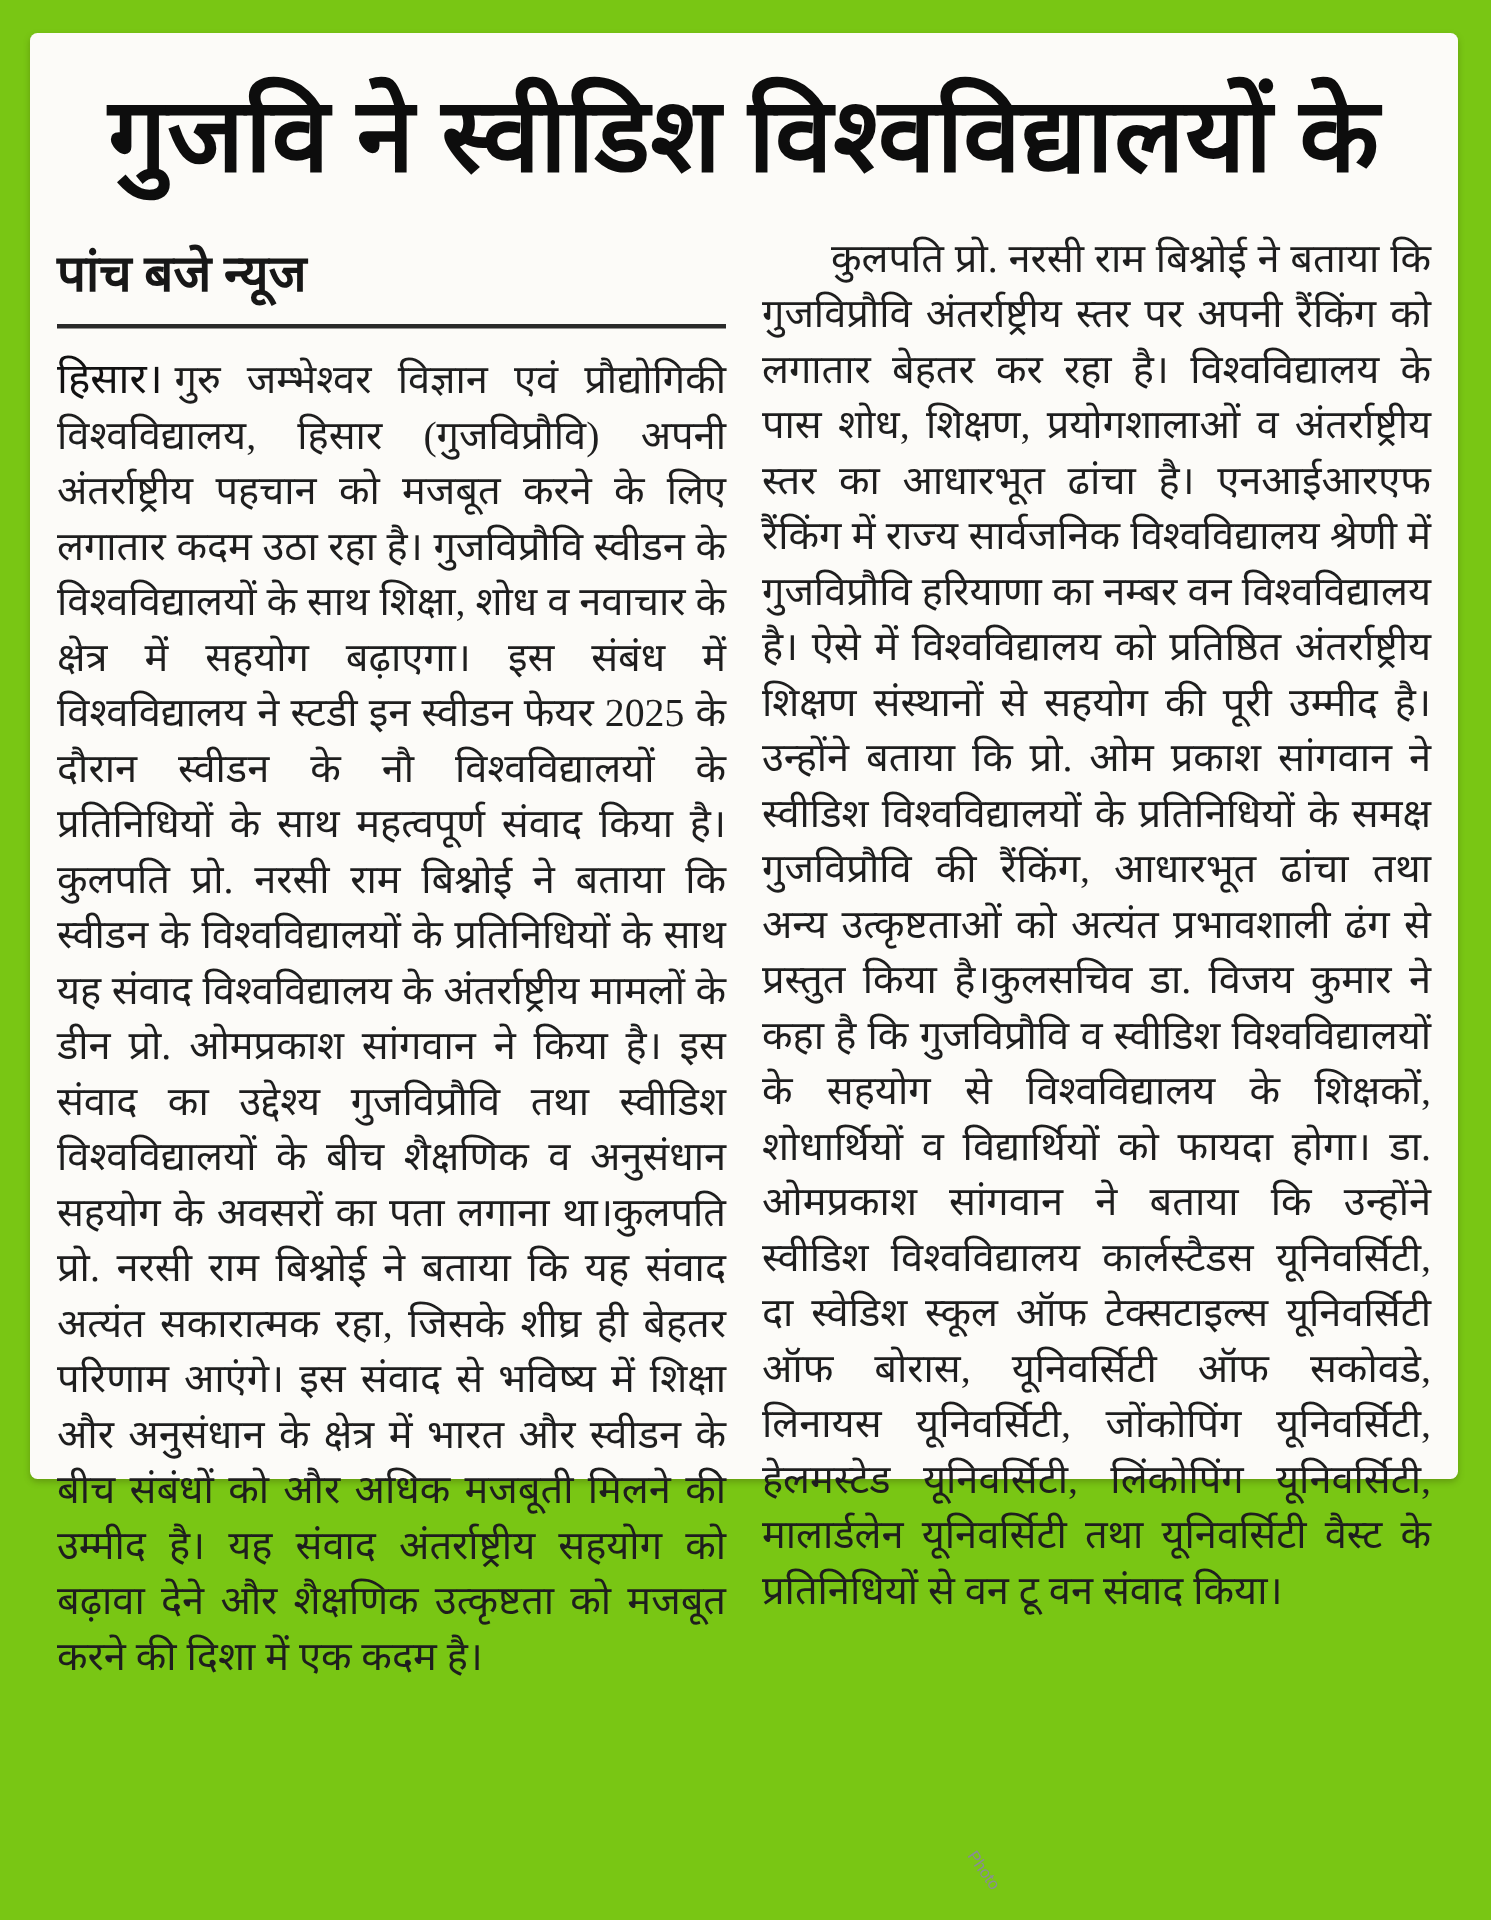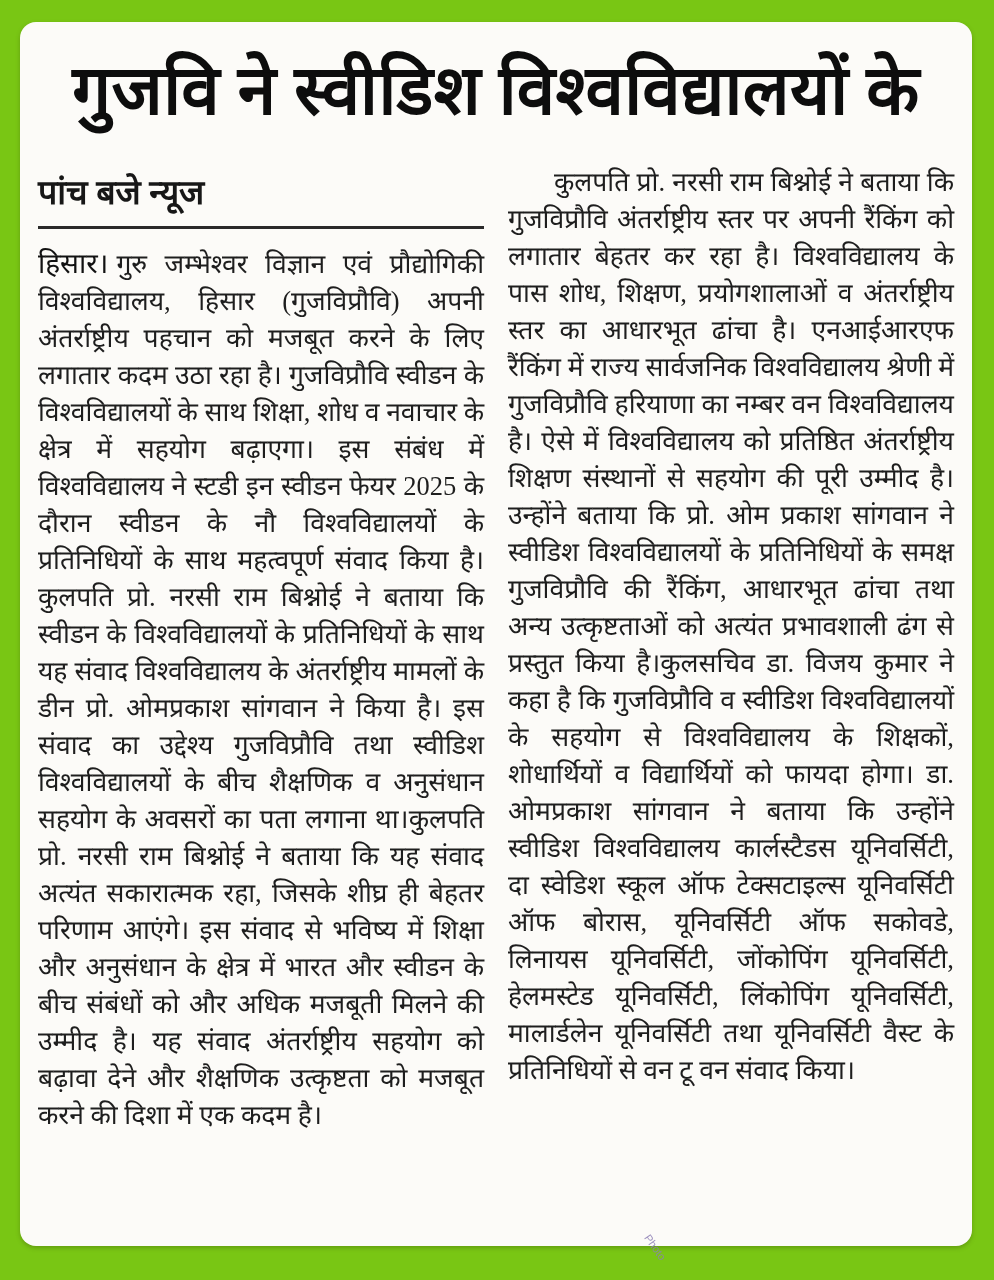--- a/index.html
+++ b/index.html
@@ -6,41 +6,41 @@
   body {
     width: 994px; height: 1280px;
     background: #79c614;
     position: relative;
     overflow: hidden;
     font-family: "Liberation Serif", "DejaVu Serif", serif;
   }
   .paper {
     position: absolute;
     left: 20px; top: 22px;
-    width: 952px; height: 1224px;
+    width: 952px; height: 964px;
     background: #fcfbf8;
-    border-radius: 16px;
+    border-radius: 5px;
     box-sizing: border-box;
     padding: 10px 18px 0 18px;
     box-shadow: 0 2px 4px rgba(60,80,10,0.35);
   }
   .headline {
     margin: 8px 0 10px 0;
     text-align: center;
     font-size: 69px;
     font-weight: 800;
     line-height: 1.48;
     color: #0d0d0d;
     letter-spacing: 0.5px;
   }
   .headline span { display: block; white-space: nowrap; }
   .cols {
     display: flex;
     gap: 24px;
-    margin-top: 20px;
+    margin-top: 10px;
   }
   .col { flex: 1 1 0; min-width: 0; }
   .byline {
     font-size: 34px;
     font-weight: 700;
     color: #171717;
     padding: 6px 0 12px 0;
     border-bottom: 3px solid #2a2a2a;
     margin-bottom: 16px;
   }

